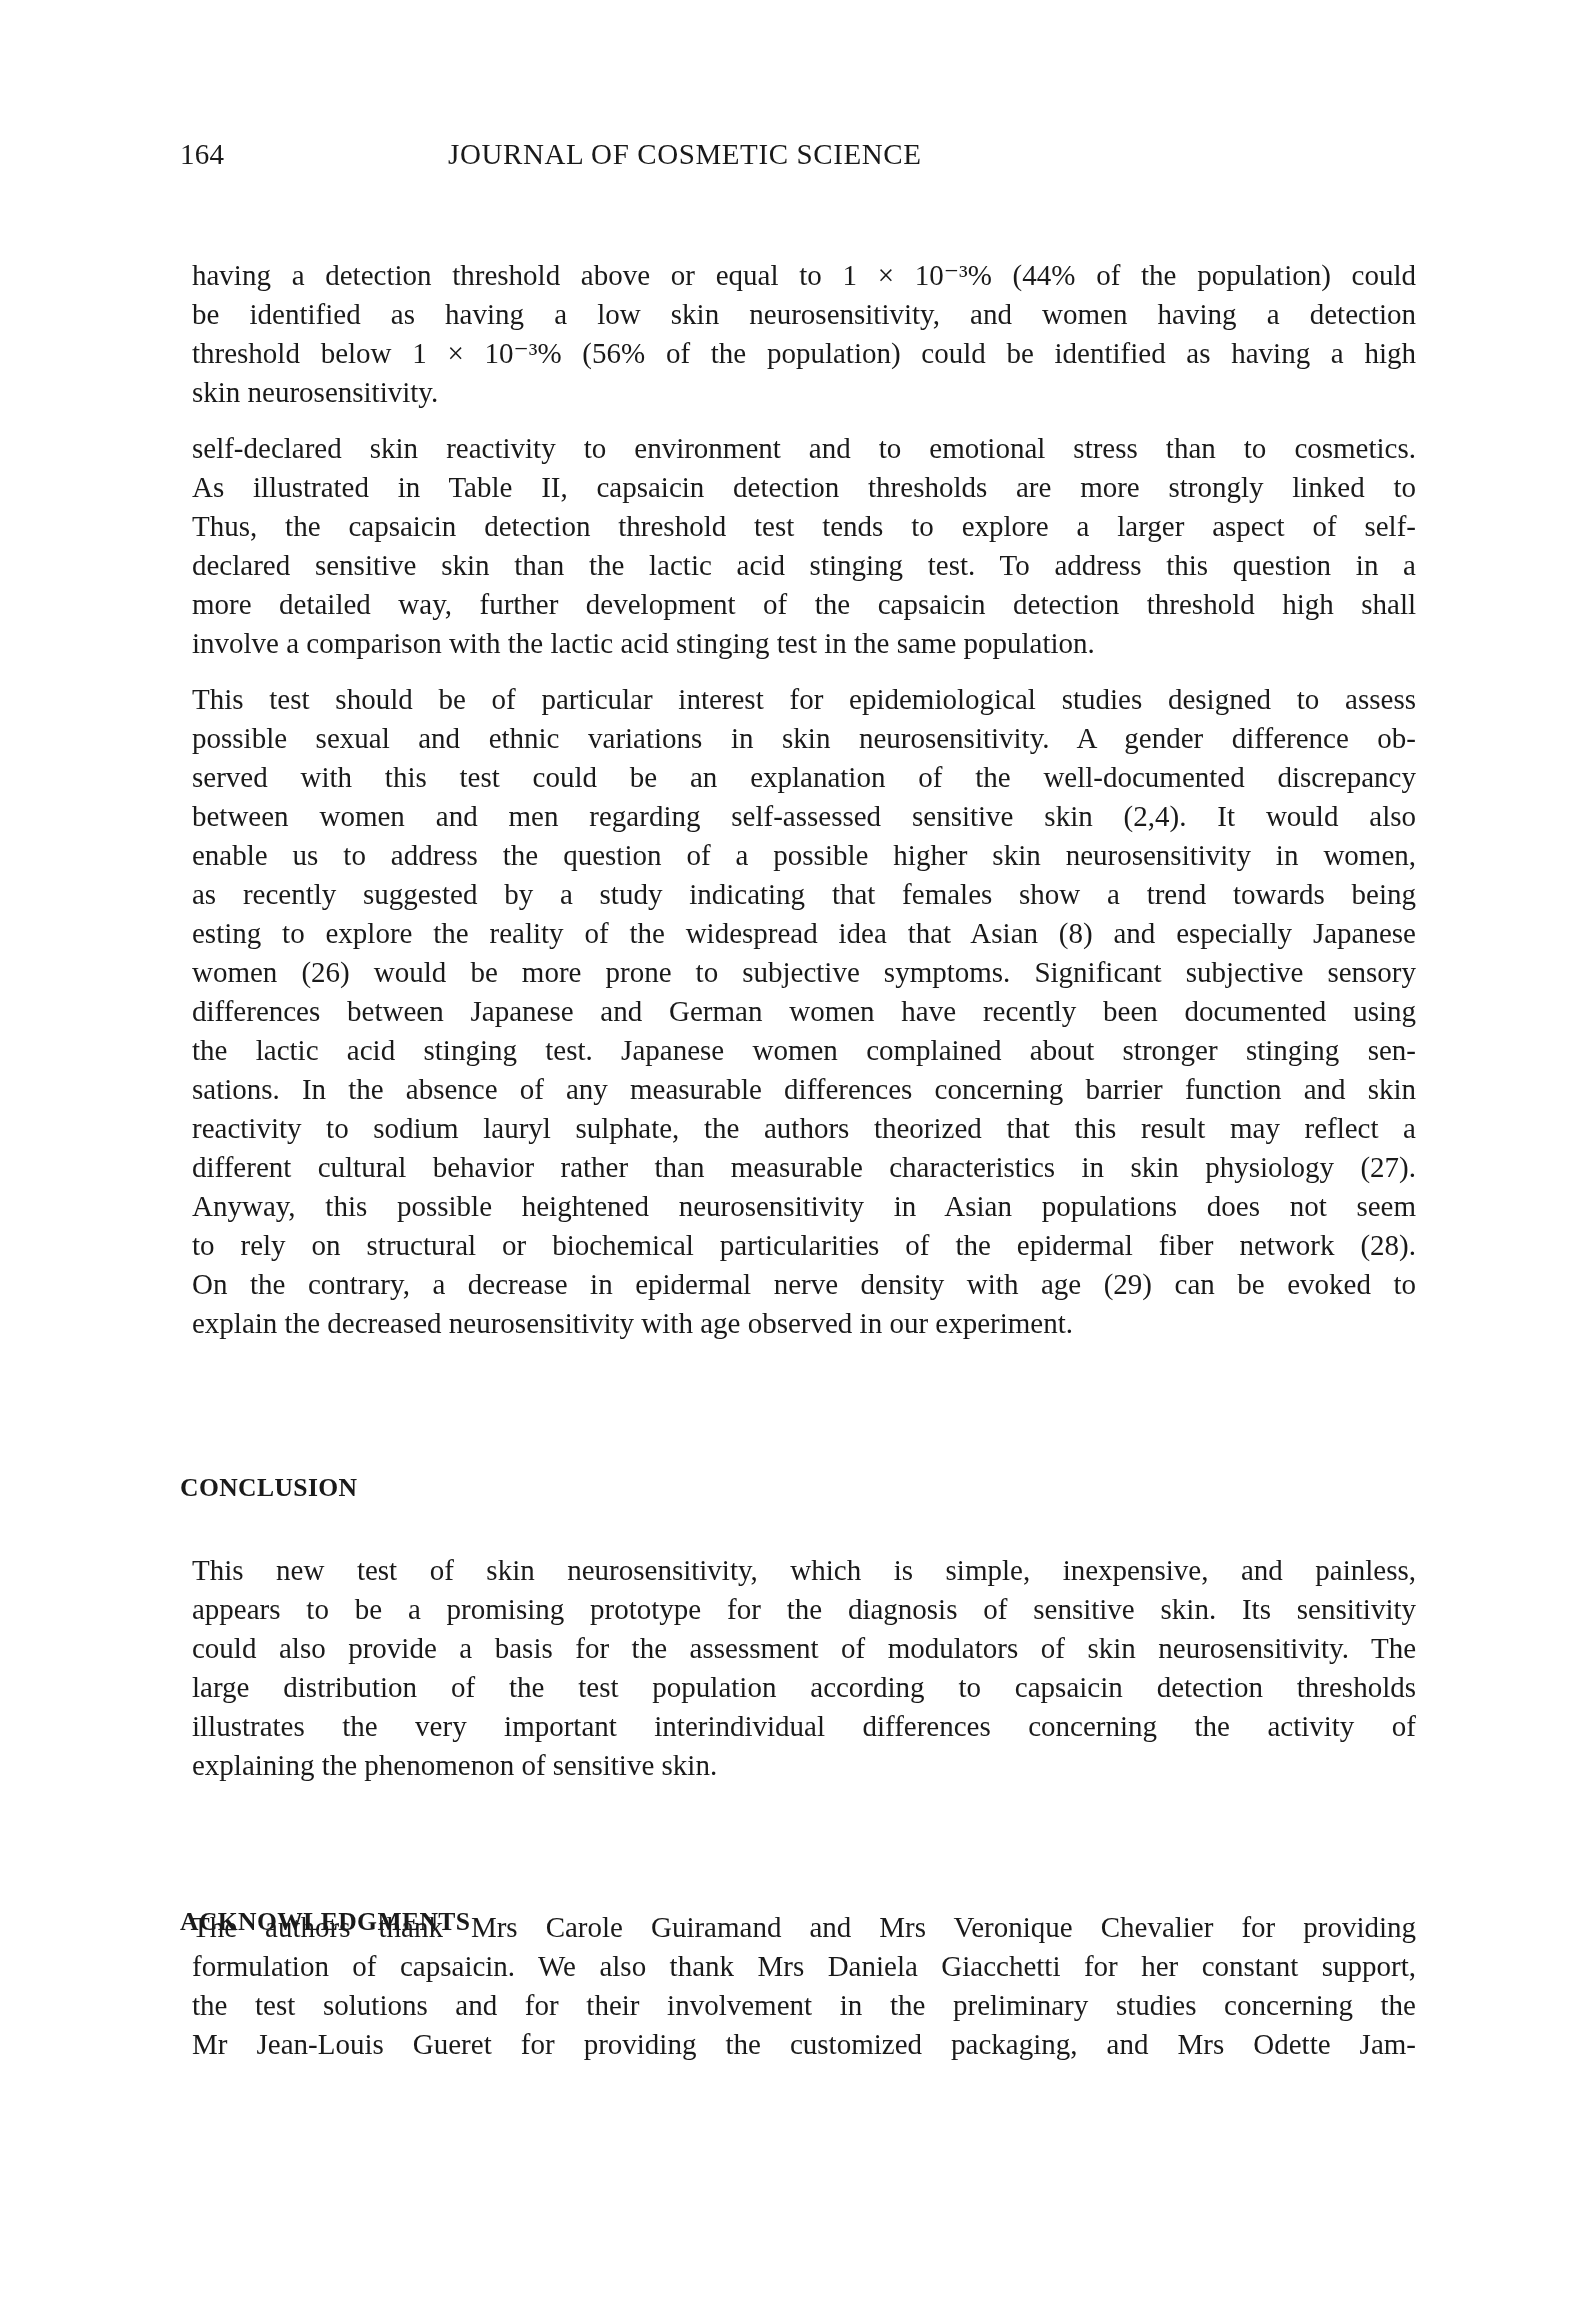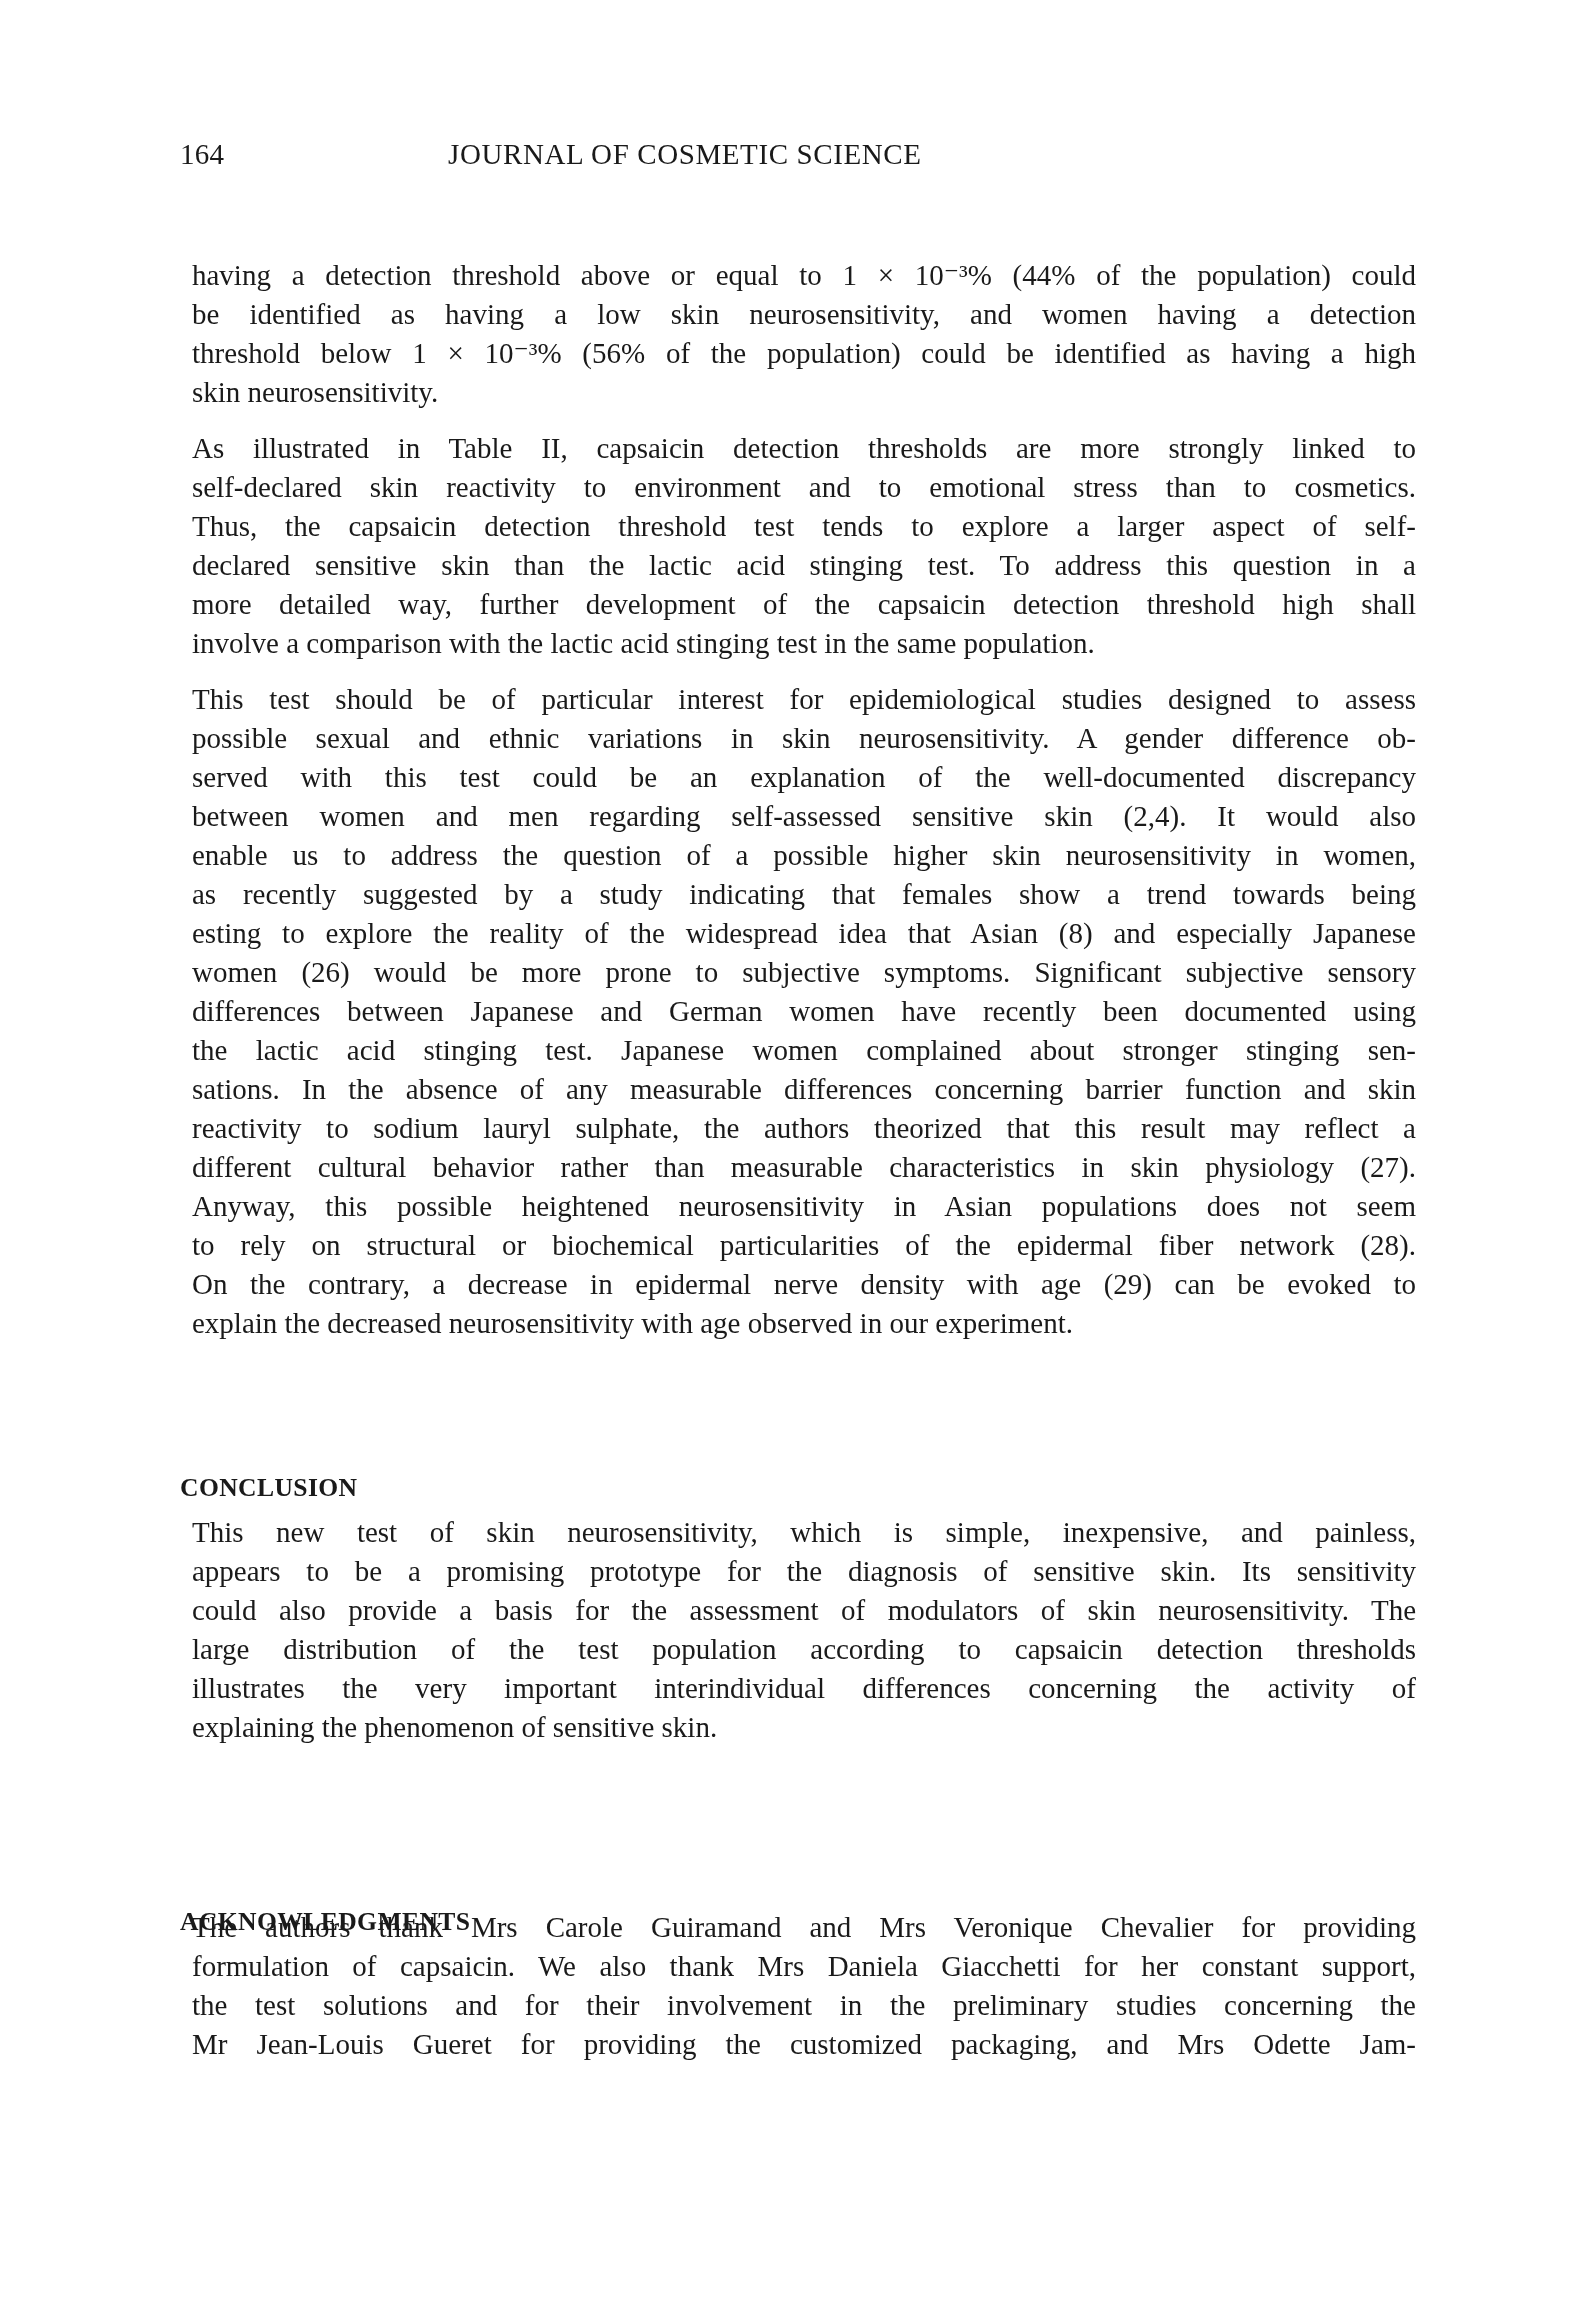--- a/index.html
+++ b/index.html
@@ -38,22 +38,22 @@
 </div>
 
 <div class="body-text" style="top:244px;">
   <span class="line">having a detection threshold above or equal to 1 × 10⁻³% (44% of the population) could</span>
   <span class="line">be identified as having a low skin neurosensitivity, and women having a detection</span>
   <span class="line">threshold below 1 × 10⁻³% (56% of the population) could be identified as having a high</span>
   <span class="line last">skin neurosensitivity.</span>
 </div>
 
 <div class="body-text" style="top:417px;">
+  <span class="line">self-declared skin reactivity to environment and to emotional stress than to cosmetics.</span>
   <span class="line">As illustrated in Table II, capsaicin detection thresholds are more strongly linked to</span>
-  <span class="line">self-declared skin reactivity to environment and to emotional stress than to cosmetics.</span>
   <span class="line">Thus, the capsaicin detection threshold test tends to explore a larger aspect of self-</span>
   <span class="line">declared sensitive skin than the lactic acid stinging test. To address this question in a</span>
   <span class="line">more detailed way, further development of the capsaicin detection threshold high shall</span>
   <span class="line last">involve a comparison with the lactic acid stinging test in the same population.</span>
 </div>
 
 <div class="body-text" style="top:668px;">
   <span class="line">This test should be of particular interest for epidemiological studies designed to assess</span>
   <span class="line">possible sexual and ethnic variations in skin neurosensitivity. A gender difference ob-</span>
   <span class="line">served with this test could be an explanation of the well-documented discrepancy</span>
@@ -68,21 +68,21 @@
   <span class="line">reactivity to sodium lauryl sulphate, the authors theorized that this result may reflect a</span>
   <span class="line">different cultural behavior rather than measurable characteristics in skin physiology (27).</span>
   <span class="line">Anyway, this possible heightened neurosensitivity in Asian populations does not seem</span>
   <span class="line">to rely on structural or biochemical particularities of the epidermal fiber network (28).</span>
   <span class="line">On the contrary, a decrease in epidermal nerve density with age (29) can be evoked to</span>
   <span class="line last">explain the decreased neurosensitivity with age observed in our experiment.</span>
 </div>
 
 <div class="heading" style="top:1473px;">CONCLUSION</div>
 
-<div class="body-text" style="top:1501px;">
+<div class="body-text" style="top:1539px;">
   <span class="line">This new test of skin neurosensitivity, which is simple, inexpensive, and painless,</span>
   <span class="line">appears to be a promising prototype for the diagnosis of sensitive skin. Its sensitivity</span>
   <span class="line">could also provide a basis for the assessment of modulators of skin neurosensitivity. The</span>
   <span class="line">large distribution of the test population according to capsaicin detection thresholds</span>
   <span class="line">illustrates the very important interindividual differences concerning the activity of</span>
   <span class="line last">explaining the phenomenon of sensitive skin.</span>
 </div>
 
 <div class="heading" style="top:1907px;">ACKNOWLEDGMENTS</div>
 

